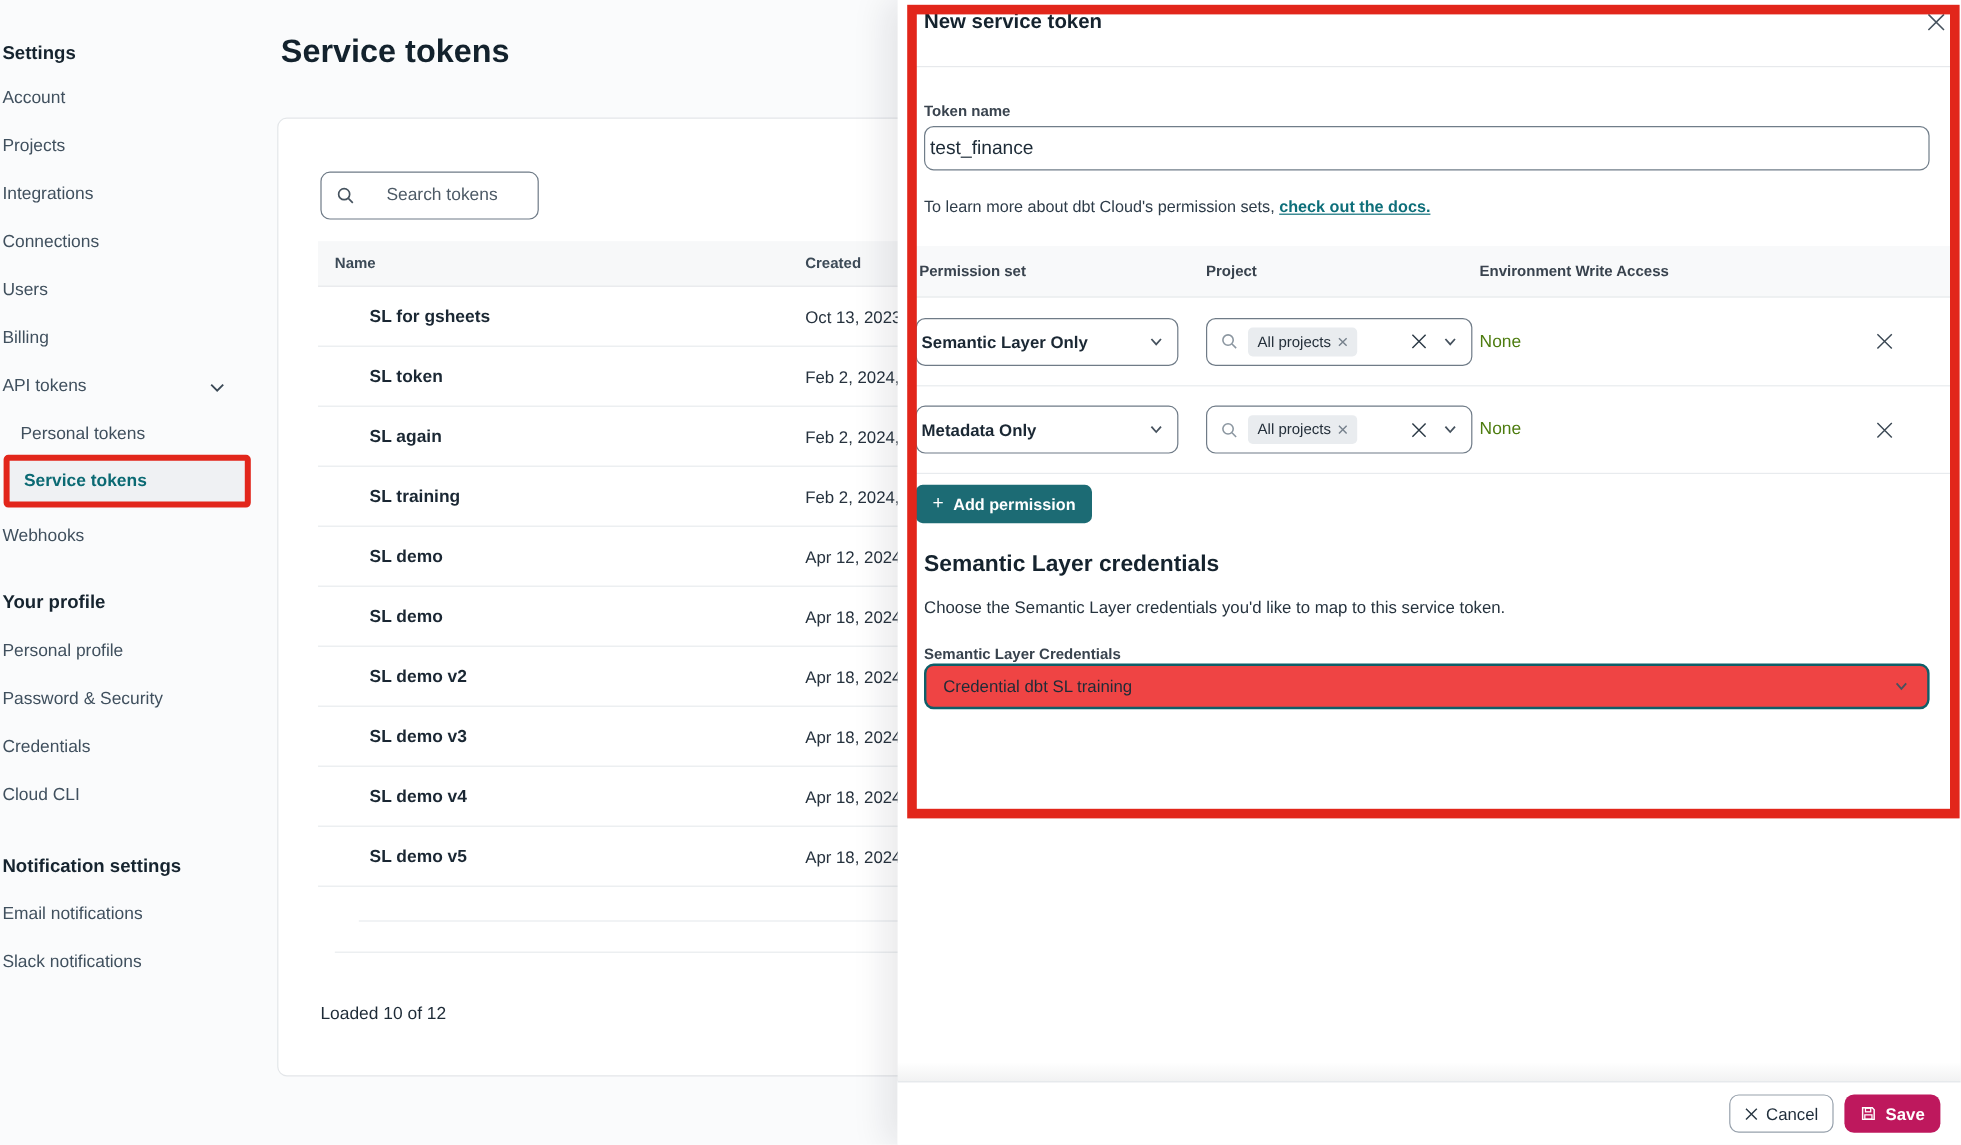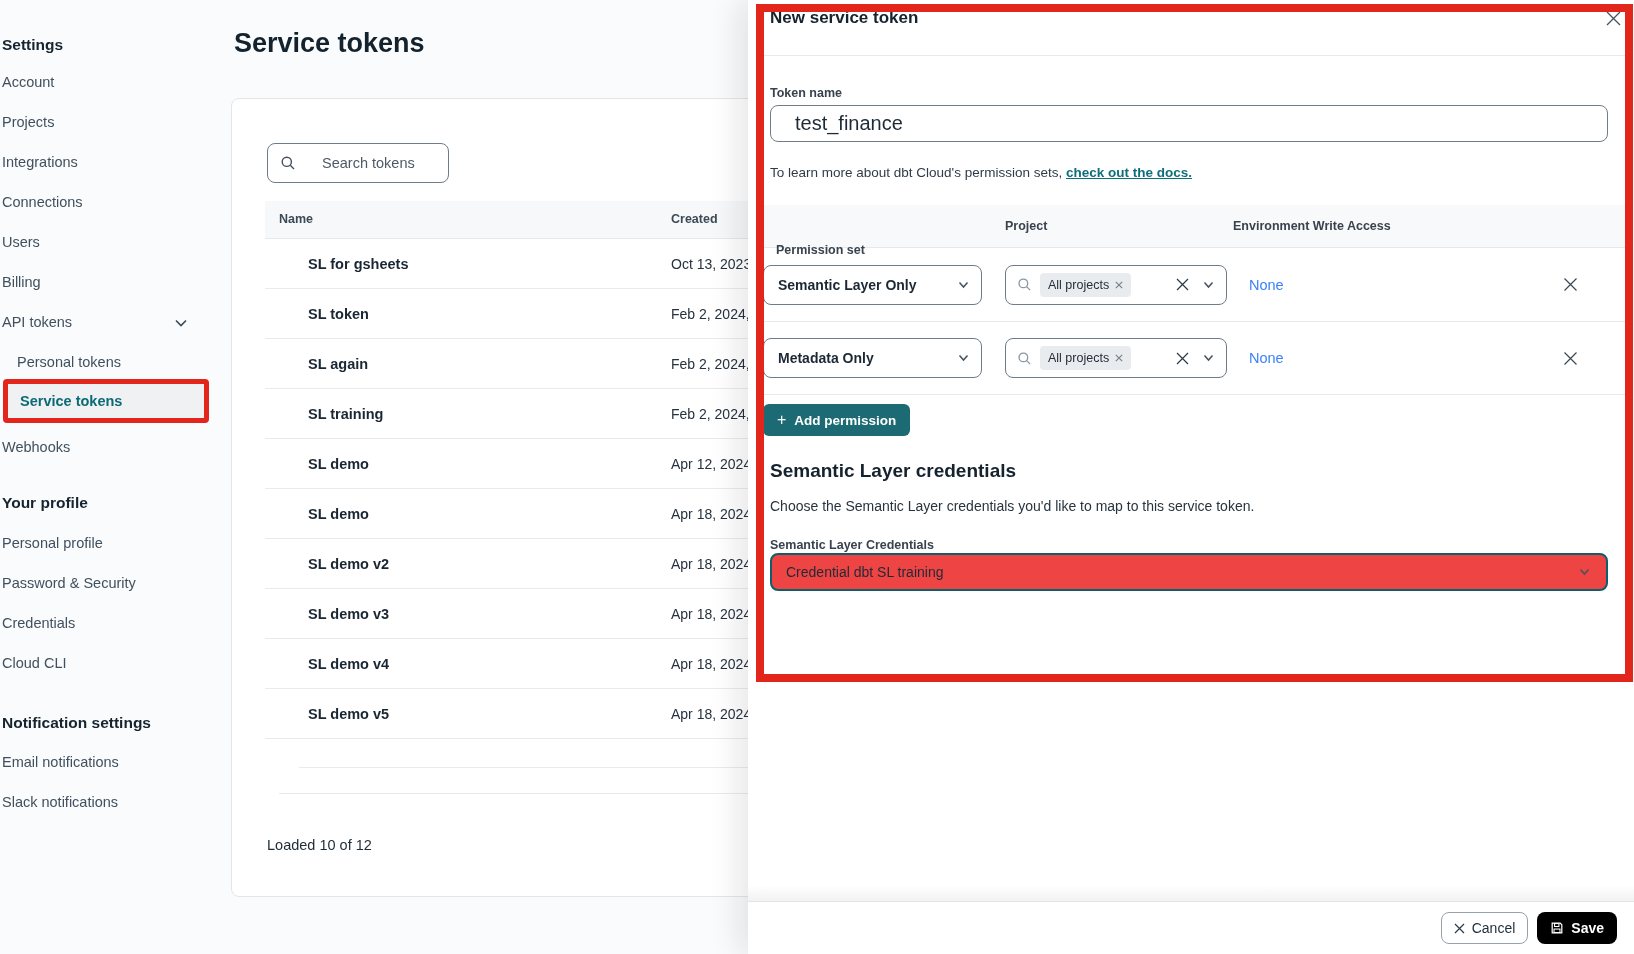--- a/index.html
+++ b/index.html
@@ -35,57 +35,57 @@
   .stub2 { position:absolute; left:47px; right:1px; top:694px; border-top:1px solid #e8ebee; }
   .loaded { position:absolute; left:35px; top:738px; font-size:14.5px; color:#1e2b37; }
 
   
   .drawer { position:absolute; left:748px; top:0; width:886px; height:954px; background:#fff; box-shadow:-10px 0 28px rgba(16,24,40,.10); }
   .annotation { position:absolute; left:8px; top:4px; width:877px; height:678px; border:8px solid #e2261b; pointer-events:none; z-index:40; }
   .d-title { position:absolute; left:22px; top:8px; font-size:17px; font-weight:bold; color:#15232e; }
   .d-close { position:absolute; right:12px; top:10px; width:17px; height:17px; cursor:pointer; }
   .d-divider { position:absolute; left:12px; right:8px; top:55px; border-top:1px solid #e7e9ec; }
   .field-label { position:absolute; left:22px; font-size:12.5px; font-weight:bold; color:#39434e; }
-  .token-input { position:absolute; left:22px; top:105px; width:838px; height:37px; border:1px solid #707d89; border-radius:8px; background:#fff; font-size:20px; color:#1d2b37; padding-left:24px; font-family:inherit; outline:none; }
+  .token-input { position:absolute; left:22px; top:105px; width:838px; height:37px; border:1px solid #707d89; border-radius:8px; background:#fff; font-size:16px; color:#1d2b37; padding-left:4px; font-family:inherit; outline:none; }
   .docs-line { position:absolute; left:22px; top:165px; font-size:13.5px; color:#2e3c49; }
   .docs-line a { color:#0e6f7a; font-weight:bold; text-decoration:underline; cursor:pointer; }
 
   .perm-head { position:absolute; left:8px; top:205px; width:869px; height:43px; background:#f8f9fa; border-bottom:1px solid #e7e9ec; }
   .perm-head .pcol { position:absolute; top:14px; font-size:12.5px; font-weight:bold; color:#39434e; }
-  .pcol-set { left:20px;margin-top:24px; } .pcol-project { left:249px; } .pcol-env { left:477px; }
+  .pcol-set { left:10px; } .pcol-project { left:249px; } .pcol-env { left:477px; }
   .perm-row { position:absolute; left:8px; width:869px; display:flex; align-items:center; border-bottom:1px solid #e8ebee; }
   .perm-row.r1 { top:248px; height:74px; }
   .perm-row.r2 { top:322px; height:73px; }
   .sel { height:40px; border:1px solid #6f7b87; border-radius:8px; background:#fff; display:flex; align-items:center; cursor:pointer; }
   .sel-permission { margin-left:7px; width:219px; }
-  .sel-permission .sel-text { padding-left:14px; font-size:14px; font-weight:bold; color:#1b2834; flex:1; }
+  .sel-permission .sel-text { padding-left:4px; font-size:14px; font-weight:bold; color:#1b2834; flex:1; }
   .sel .chev { margin-right:12px; width:11px; height:8px; }
   .proj-box { margin-left:23px; width:222px; height:40px; border:1px solid #6f7b87; border-radius:8px; display:flex; align-items:center; background:#fff; }
   .proj-box .mag { margin-left:11px; width:15px; height:15px; }
   .chip { margin-left:8px; height:24px; background:#e9ecef; border-radius:4px; display:flex; align-items:center; padding:0 8px; gap:6px; }
   .chip .chip-label { font-size:12.5px; color:#242f3a; }
   .chip .chip-x { width:8px; height:8px; cursor:pointer; }
   .proj-clear { margin-left:auto; width:13px; height:13px; cursor:pointer; }
   .proj-chev { margin-left:14px; margin-right:12px; width:11px; height:8px; cursor:pointer; }
-  .none-label { margin-left:22px; font-size:14.5px; color:#3b82f6; }
+  .none-label { margin-left:6px; font-size:14.5px; color:#4d7c0f; }
   .row-x { margin-left:auto; margin-right:47px; width:15px; height:15px; cursor:pointer; }
 
   .add-btn { position:absolute; left:15px; top:404px; height:32px; background:#1c6b74; border:none; border-radius:6px; color:#fff; display:flex; align-items:center; gap:8px; padding:0 14px; font-size:13.5px; font-weight:bold; font-family:inherit; cursor:pointer; }
   .add-plus { font-size:16px; font-weight:normal; line-height:1; }
 
   .sec-heading { position:absolute; left:22px; top:460px; font-size:19px; font-weight:bold; color:#15232e; }
   .sec-desc { position:absolute; left:22px; top:498px; font-size:14px; color:#27343f; }
   .cred-select { position:absolute; left:22px; top:553px; width:838px; height:38px; border:2px solid #0e5f69; border-radius:8px; background:#ef4444; display:flex; align-items:center; cursor:pointer; }
   .cred-select .sel-text { padding-left:14px; font-size:14px; color:#1d2b37; flex:1; }
   .cred-select .chev { margin-right:16px; width:11px; height:8px; }
 
   .d-footer-shadow { position:absolute; left:0; right:0; bottom:53px; height:16px; background:linear-gradient(to bottom, rgba(23,32,41,0), rgba(23,32,41,0.06)); }
   .d-footer { position:absolute; left:0; right:0; bottom:0; height:53px; background:#fff; border-top:1px solid #e0e4e8; display:flex; align-items:center; justify-content:flex-end; gap:9px; padding-right:17px; }
   .btn-cancel { height:32px; background:#fff; border:1px solid #97a1ac; border-radius:8px; display:flex; align-items:center; gap:7px; padding:0 12px; font-size:14px; color:#1f2d3a; font-family:inherit; cursor:pointer; }
-  .btn-save { height:32px; background:#000000; border:none; border-radius:8px; display:flex; align-items:center; gap:7px; padding:0 13px; font-size:14px; font-weight:bold; color:#fff; font-family:inherit; cursor:pointer; }
+  .btn-save { height:32px; background:#be185d; border:none; border-radius:8px; display:flex; align-items:center; gap:7px; padding:0 13px; font-size:14px; font-weight:bold; color:#fff; font-family:inherit; cursor:pointer; }
   svg { display:block; }
 </style>
 </head>
 <body>
 
 <div class="screen">
 
   <nav class="sidebar">
     <div class="sb-heading" style="top:36px">Settings</div>
     <div class="sb-item" style="top:74px">Account</div>

